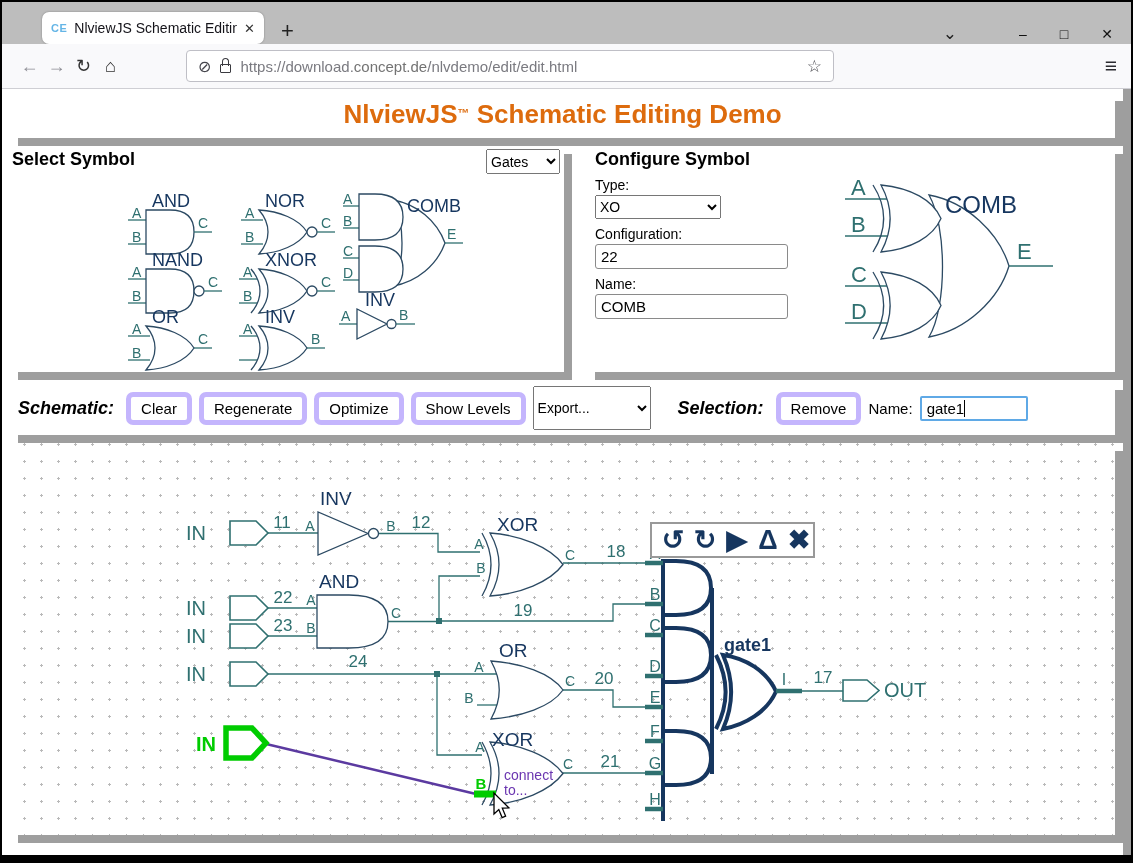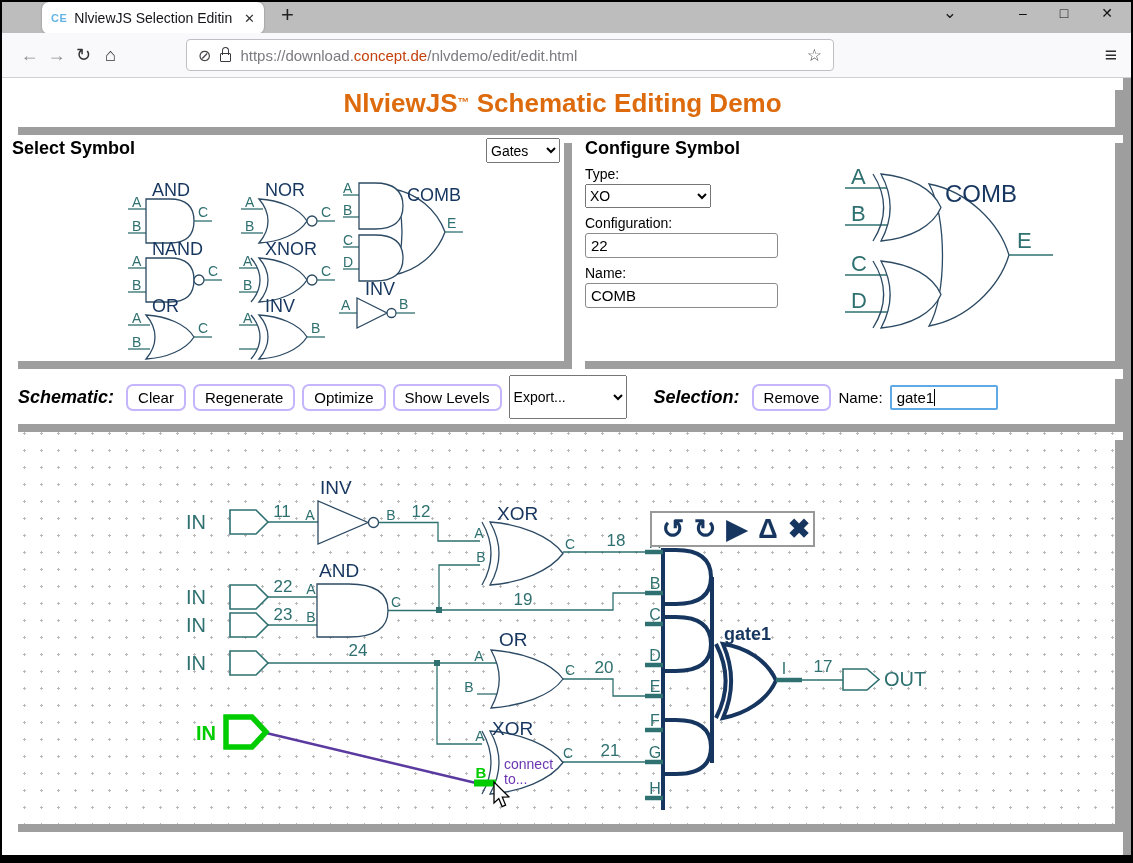--- a/index.html
+++ b/index.html
@@ -2,21 +2,21 @@
 <html><head>
 <meta charset="utf-8">
 <style>
   * { box-sizing: border-box; margin: 0; padding: 0; }
   html,body { width:1133px; height:863px; overflow:hidden; }
   body { font-family:"Liberation Sans", sans-serif; background:#000; }
   .window { width:1133px; height:863px; border:2px solid #000; border-bottom:8px solid #000;
             display:flex; flex-direction:column; background:#fff; }
 
   
-  .tabbar { height:31px; background:#BDBDBD; display:flex; align-items:flex-start;
+  .tabbar { height:42px; background:#BDBDBD; display:flex; align-items:flex-end;
             padding-left:40px; flex:none; }
   .tab { width:222px; height:32px; background:#fff; border-radius:7px; display:flex;
          align-items:center; padding:0 9px; gap:7px; font-size:14px; box-shadow:0 0 2px rgba(0,0,0,.35); }
   .favicon { color:#64B5E6; font-size:11px; font-weight:bold; letter-spacing:.5px; flex:none; }
   .tab-title { flex:1; white-space:nowrap; overflow:hidden; color:#15141a; }
   .tab-close { color:#333; font-size:13px; flex:none; cursor:default; }
   .newtab { font-size:22px; color:#222; margin-left:17px; font-weight:normal; }
   .tabbar-right { margin-left:auto; display:flex; align-items:center; padding-right:18px; color:#222; }
   .tab-list-btn { font-size:17px; margin-right:62px; }
   .win-controls { display:flex; gap:33px; font-size:14px; color:#111; }
@@ -25,52 +25,52 @@
             align-items:center; padding:0 14px; flex:none; }
   .nav-icon { font-size:18px; color:#333; width:27px; text-align:center; flex:none; }
   .nav-icon.dim { color:#8f8f96; }
   .urlbar { width:648px; height:32px; margin-left:62px; background:#fff; border:1px solid #BFBFC6;
             border-radius:4px; display:flex; align-items:center; padding:0 11px; gap:9px; font-size:15px; }
   .shield { color:#45454c; font-size:16px; flex:none; }
   .lock { width:11px; height:9px; border:1.6px solid #3a3a40; border-radius:1px; position:relative; flex:none; margin-top:4px;}
   .lock:before { content:""; position:absolute; left:1px; top:-7px; width:5px; height:7px;
                  border:1.6px solid #3a3a40; border-bottom:none; border-radius:4px 4px 0 0; }
   .url-text { flex:1; white-space:nowrap; overflow:hidden; color:#7a7a80; }
-  .url-text .domain { color:#c2410c; }
+  .url-text .domain { color:#737373; }
   .star { color:#4a4a50; font-size:17px; flex:none; }
   .menu-btn { font-size:21px; color:#2b2b30; margin-left:auto; }
 
   
   .content { flex:1; background:#fff; border-right:8px solid #9E9E9E; padding:4px 8px 16px 8px;
              display:flex; flex-direction:column; overflow:hidden; }
   .title-band { text-align:center; padding:6px 0 8px; box-shadow:8px 8px 0 #9E9E9E; margin-bottom:8px; }
   .title-band .brand, .title-band .rest { color:#DD6B0D; font-size:26px; font-weight:bold; }
   .title-band .tm { color:#DD6B0D; font-size:12px; font-weight:bold; vertical-align:super; }
 
-  .panels { display:flex; gap:13px; margin-bottom:10px; }
+  .panels { display:flex; gap:23px; margin-bottom:10px; }
   .panel { background:#fff; box-shadow:8px 8px 0 #9E9E9E; height:226px; position:relative; }
   .panel.left { width:554px; flex:none; padding:3px 4px 0 2px; }
   .panel.right { flex:1; padding:3px 8px 0 8px; }
   .panel h2 { font-size:18px; font-weight:bold; color:#000; }
   .left-head { display:flex; justify-content:space-between; align-items:flex-start; }
   select { font-size:14px; }
   .gates-select { width:74px; height:25px; }
   .form { width:210px; font-size:14px; color:#000; }
   .form label { display:block; margin-top:7px; margin-bottom:2px; }
   .form select { width:126px; height:24px; }
   .form input { width:193px; height:25px; border:1px solid #8a8a8a; border-radius:3px;
                 font-size:15px; padding:2px 5px; font-family:"Liberation Sans",sans-serif; }
   .preview-wrap { position:absolute; right:12px; top:20px; }
 
   .toolbar-band { display:flex; align-items:center; gap:7px; padding:4px 4px 5px 8px;
                   box-shadow:8px 8px 0 #9E9E9E; margin-bottom:8px; font-size:15px; }
   .tb-label { font-size:18px; font-weight:bold; margin-right:5px;font-style:italic; }
   .tb-label.sel { margin-left:20px; }
   .toolbar-band button { font-size:15px; padding:3px 10px; background:#fff; color:#000;
-                  border:2px solid #c4b5fd; border-radius:7px; font-family:"Liberation Sans",sans-serif; }
+                  border:5px solid #c4b5fd; border-radius:7px; font-family:"Liberation Sans",sans-serif; }
   .export-select { width:118px; height:44px; }
   .fake-input { display:inline-flex; align-items:center; border:2px solid #5FA9E6; border-radius:2px;
                 width:108px; height:25px; background:#fff; padding:0 5px; font-size:15px; }
   .caret { width:1px; height:17px; background:#000; }
 
   .canvas-band { height:392px; box-shadow:8px 8px 0 #9E9E9E; margin-bottom:8px;
                  background-image:radial-gradient(circle, #B9B9B9 1.1px, transparent 1.4px);
                  background-size:17px 17px; background-position:6px 10px; }
   .status-band { height:26px; box-shadow:8px 8px 0 #9E9E9E; display:flex; align-items:center;
                  justify-content:center; color:#DD6B0D; font-size:15px; background:#fff; margin-bottom:6px; }
@@ -104,21 +104,21 @@
   text.gname-prev { fill:#16365F; font-size:24px; }
 </style>
 </head>
 <body>
 
 <div class="window">
 
   <div class="tabbar">
     <div class="tab">
       <span class="favicon">CE</span>
-      <span class="tab-title">NlviewJS Selection Editin</span>
+      <span class="tab-title">NlviewJS Schematic Editin</span>
       <span class="tab-close">✕</span>
     </div>
     <span class="newtab">+</span>
     <div class="tabbar-right">
       <span class="tab-list-btn">⌄</span>
       <div class="win-controls">
         <span>–</span>
         <span>□</span>
         <span>✕</span>
       </div>

